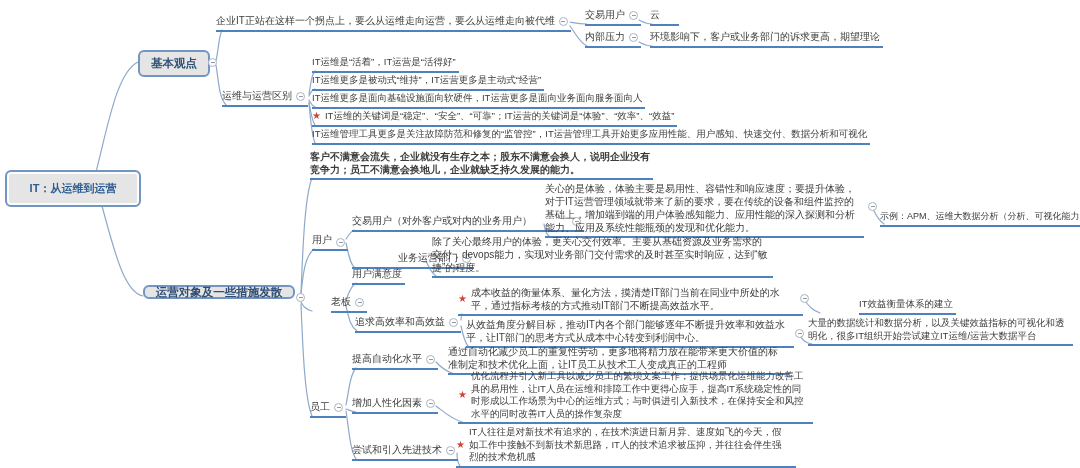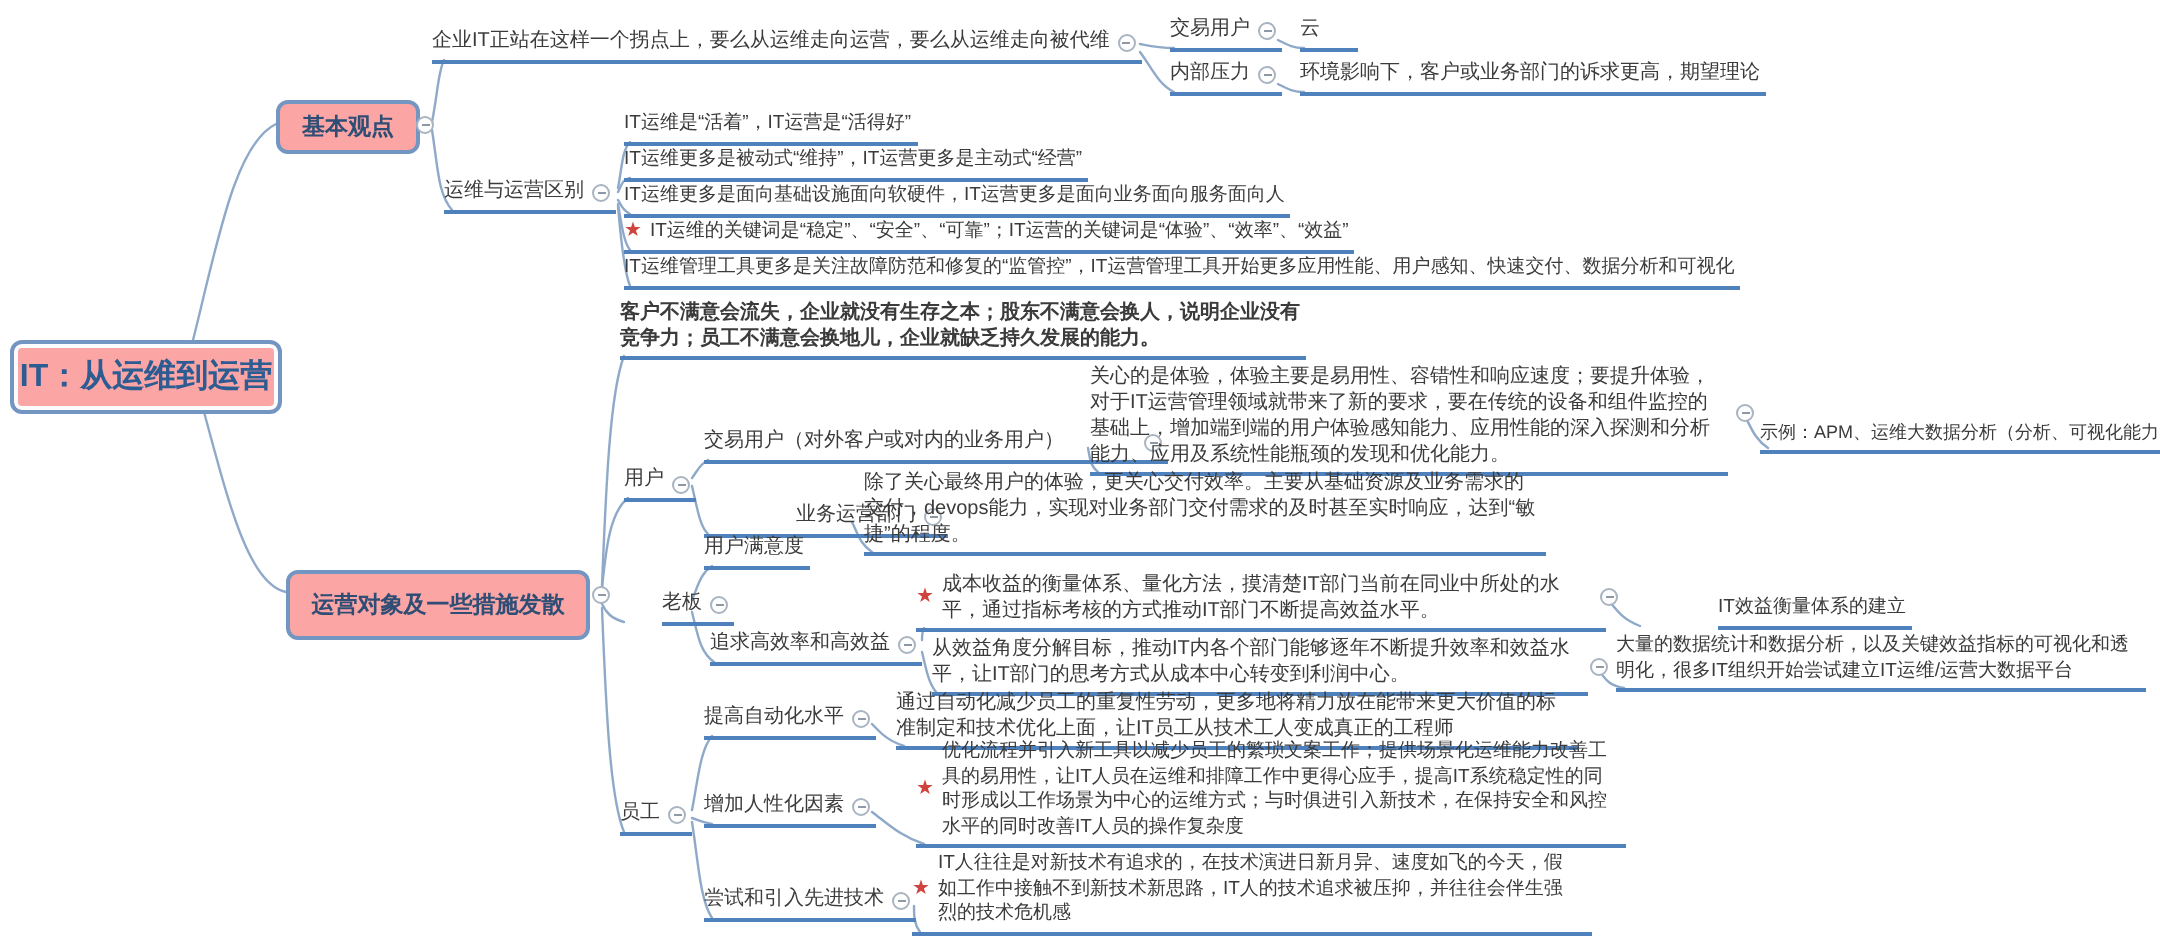--- a/index.html
+++ b/index.html
@@ -27,26 +27,26 @@
   .toggle::after{
     content:"";position:absolute;left:1.5px;right:1.5px;top:3px;
     border-top:1px solid #8d99a6;
   }
   .toggle.abs{position:absolute;}
 
   .star{color:#cf443e;font-size:10px;line-height:1;flex:none;}
 
   .box{
     position:absolute;display:flex;align-items:center;justify-content:center;
-    background:#fca5a5;border:2px solid #7295c2;border-radius:6px;
+    background:#e5e5e5;border:2px solid #7295c2;border-radius:6px;
     font-weight:bold;box-sizing:border-box;
   }
   .box.root{
     box-shadow:inset 0 0 0 2px #fafcfe;
-    color:#2d5c92;font-size:16px;
+    color:#2d5c92;font-size:11px;
   }
   .box.branch{color:#2f4e75;font-size:11.5px;}
 </style>
 </head>
 <body>
 
 <div class="canvas">
 
   <svg class="wires" viewBox="0 0 1080 468">
 
@@ -138,21 +138,21 @@
     <span>IT运维更多是面向基础设施面向软硬件，IT运营更多是面向业务面向服务面向人</span>
   </div>
   <div class="node fs95" style="left:312px;top:109px;">
     <span class="star">★</span>
     <span>IT运维的关键词是“稳定”、“安全”、“可靠”；IT运营的关键词是“体验”、“效率”、“效益”</span>
   </div>
   <div class="node fs95" style="left:312px;top:127px;">
     <span>IT运维管理工具更多是关注故障防范和修复的“监管控”，IT运营管理工具开始更多应用性能、用户感知、快速交付、数据分析和可视化</span>
   </div>
 
-  <div class="box branch" style="left:143px;top:285px;width:152px;height:35px;">
+  <div class="box branch" style="left:143px;top:285px;width:152px;height:14px;">
     <span>运营对象及一些措施发散</span>
   </div>
   <span class="toggle abs" style="left:296px;top:293px;"></span>
 
   <div class="node para" style="left:310px;top:150px;width:340px;font-weight:bold;">
     <span class="txt">客户不满意会流失，企业就没有生存之本；股东不满意会换人，说明企业没有竞争力；员工不满意会换地儿，企业就缺乏持久发展的能力。</span>
   </div>
 
   <div class="node" style="left:312px;top:233px;align-items:flex-end;">
     <span>用户</span>

